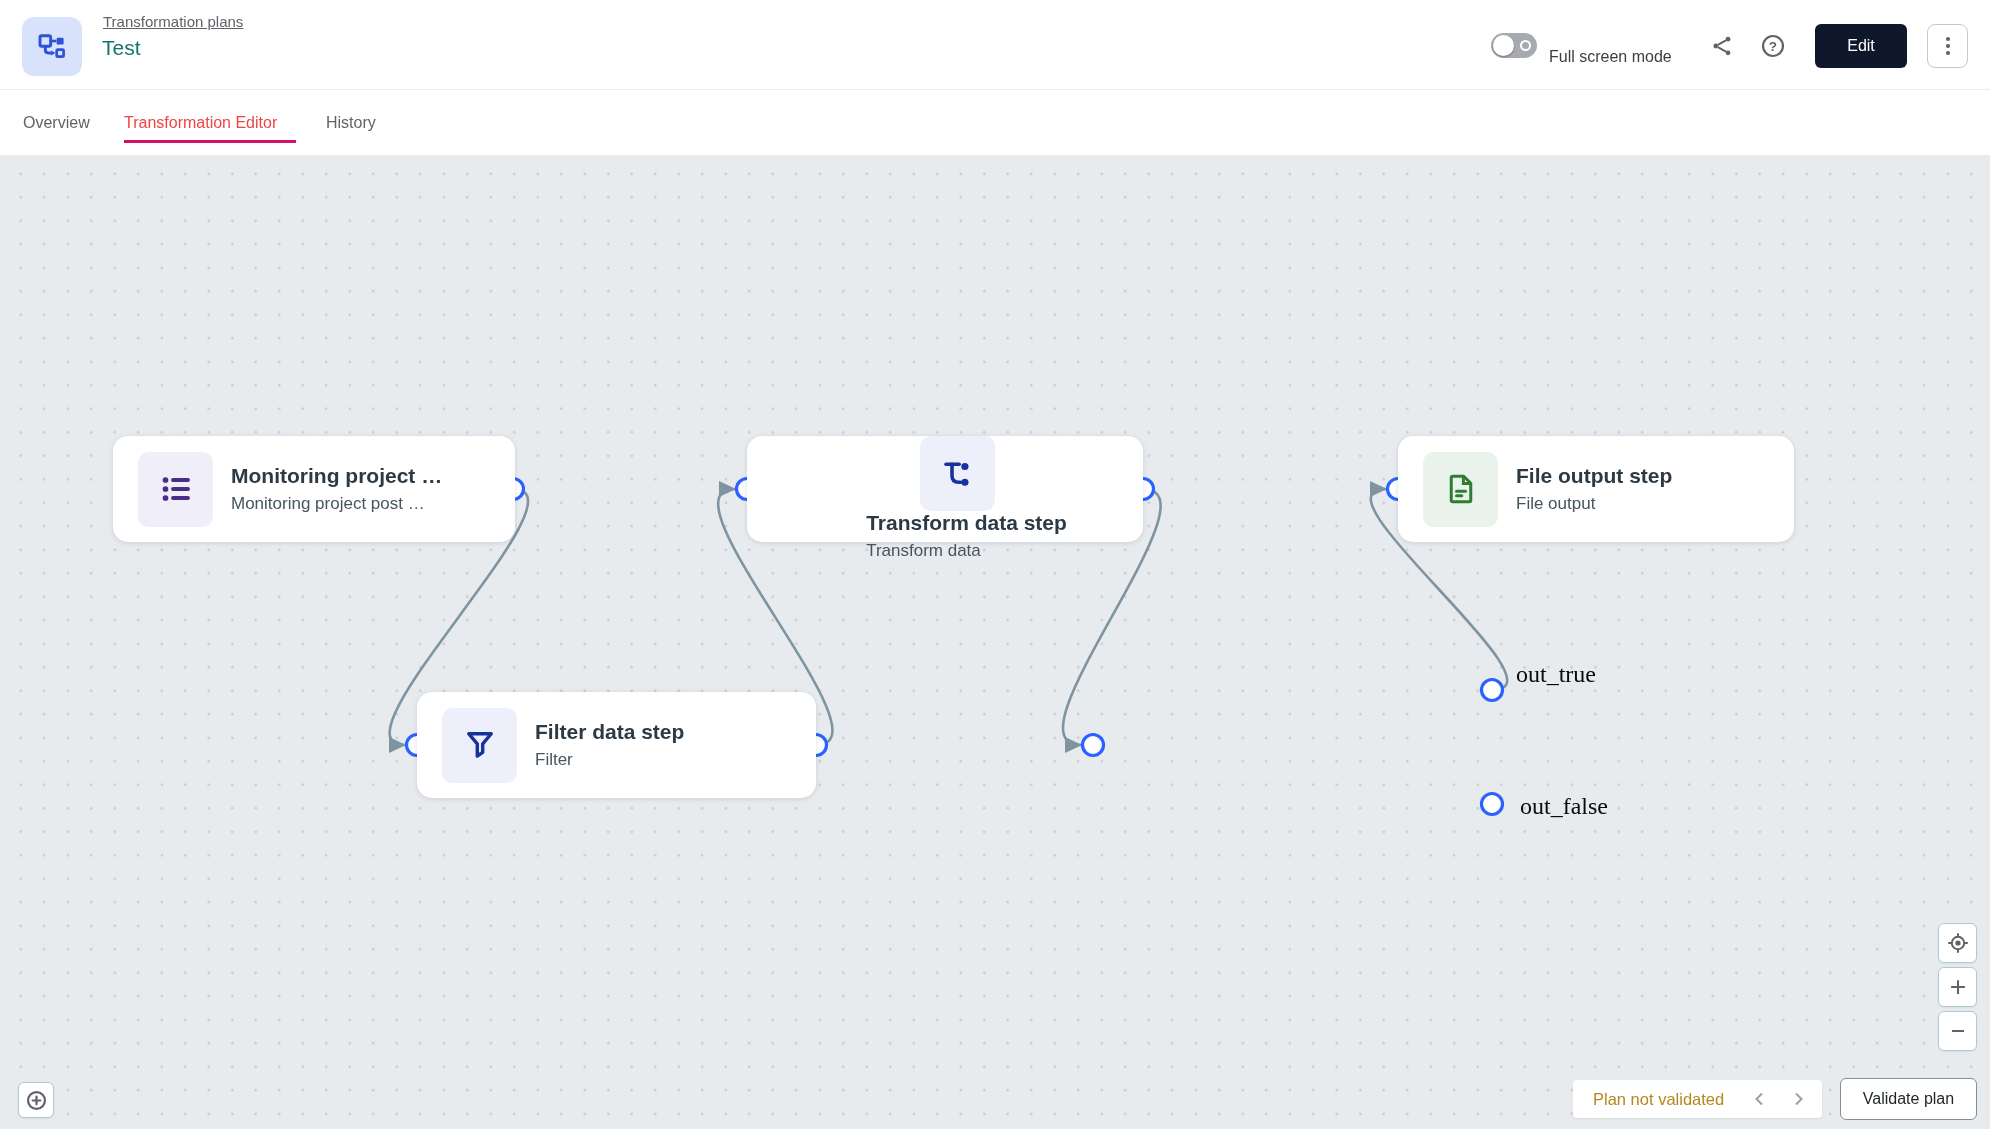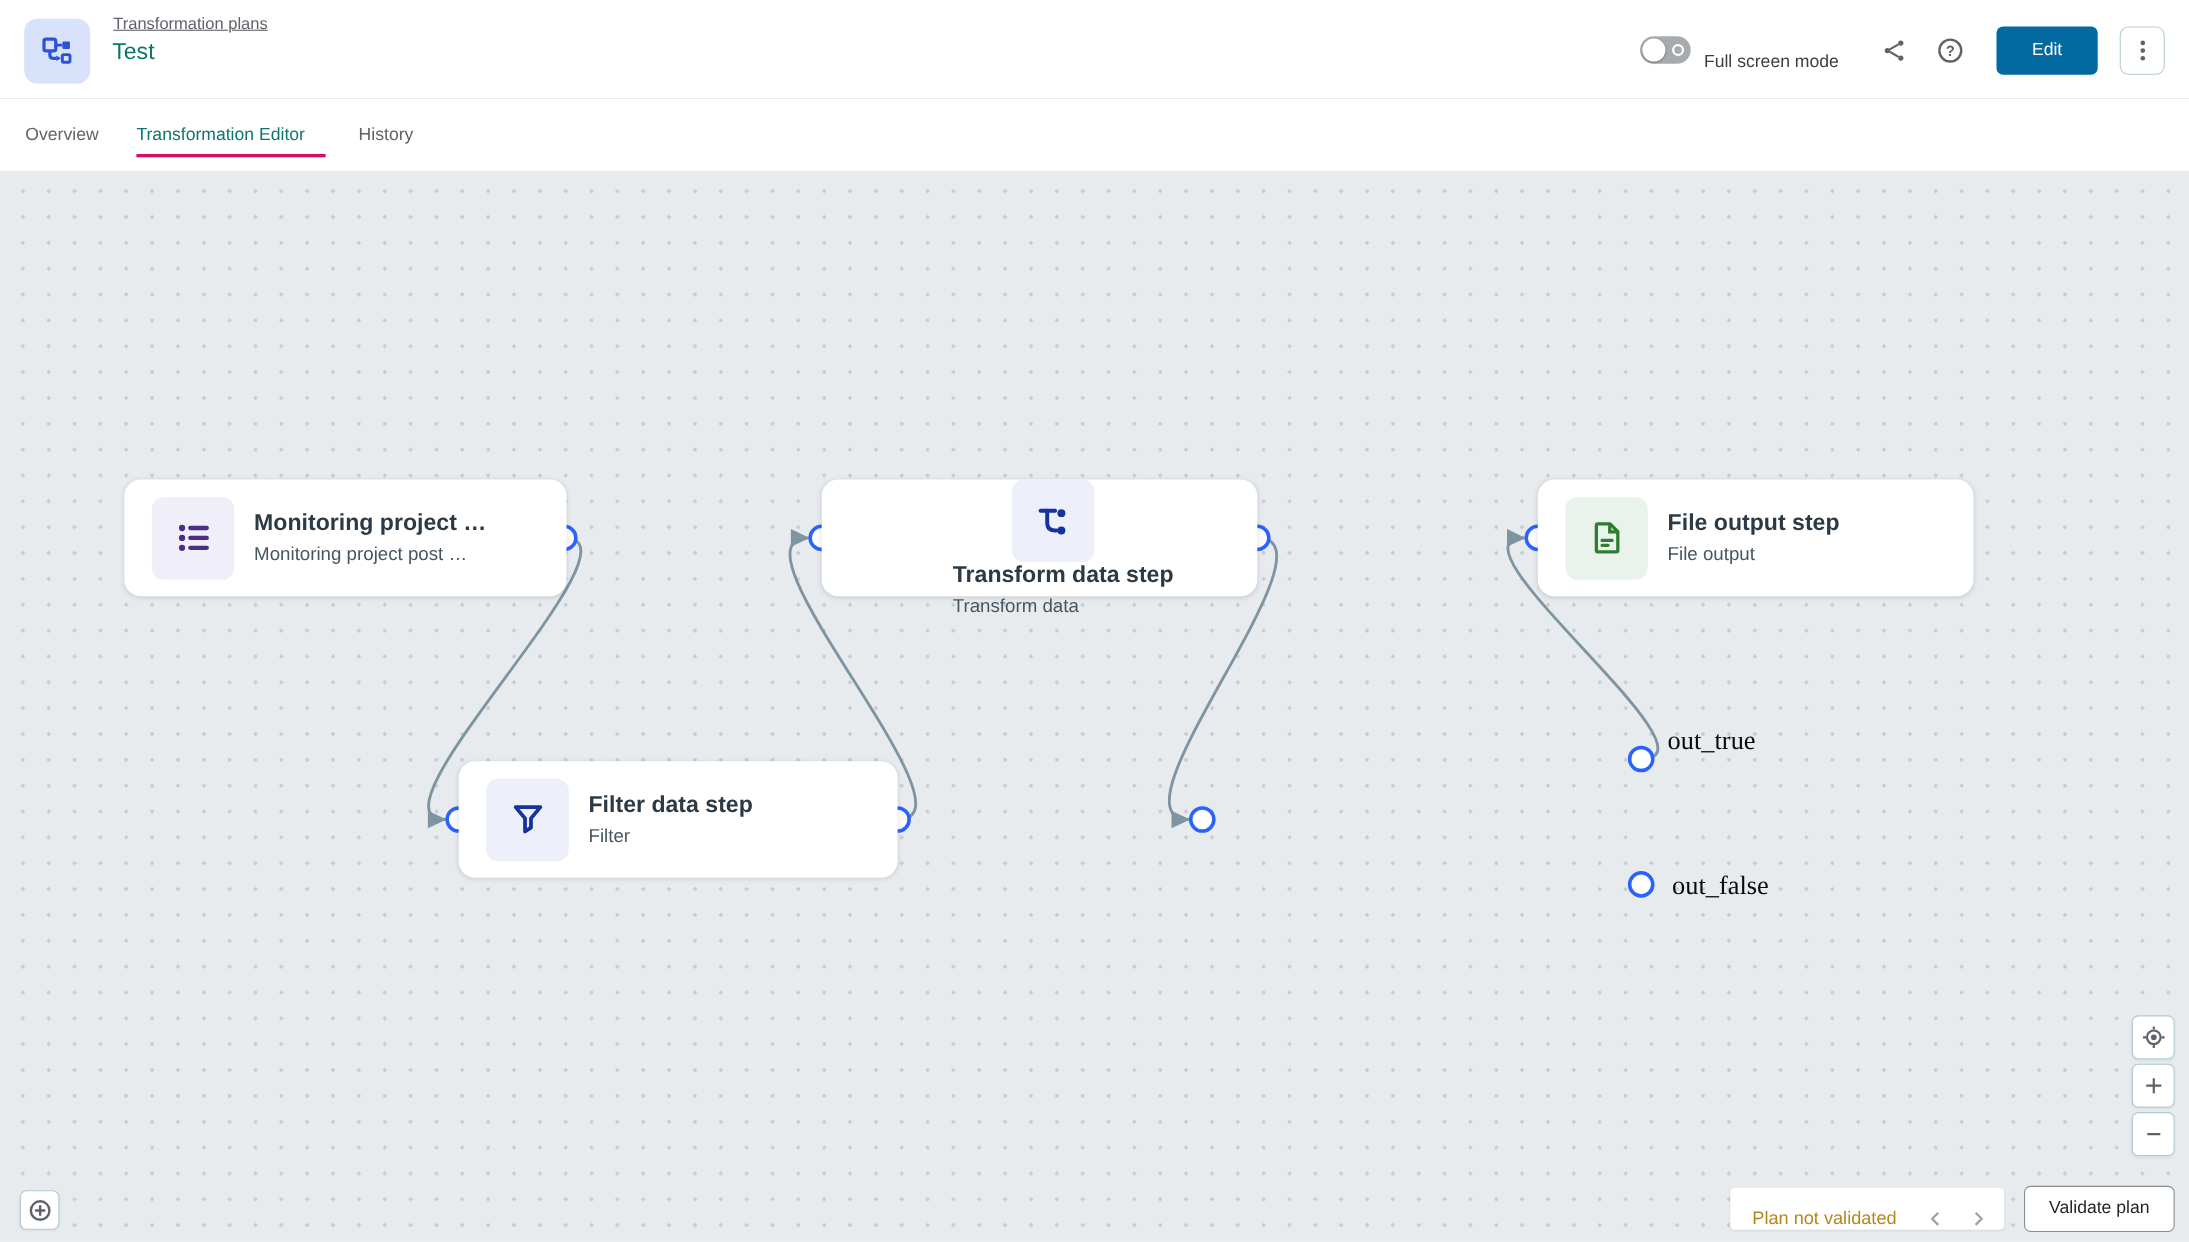--- a/index.html
+++ b/index.html
@@ -19,31 +19,31 @@
   .toggle { position:absolute; left:1491px; top:33px; width:46px; height:25px; background:#a7abb0;
             border-radius:13px; cursor:pointer; }
   .toggle .knob { position:absolute; left:2px; top:2px; width:21px; height:21px; border-radius:50%;
                   background:#fff; box-shadow:0 1px 2px rgba(0,0,0,.35); }
   .toggle .off-ring { position:absolute; right:6px; top:7px; width:11px; height:11px; border-radius:50%;
                       border:2px solid #fff; }
   .fullscreen-label { position:absolute; left:1549px; top:48px; font-size:16px; color:#3c4043; }
 
   .icon-btn { position:absolute; top:32px; width:28px; height:28px; display:flex; align-items:center;
               justify-content:center; cursor:pointer; }
-  .edit-btn { position:absolute; left:1815px; top:24px; width:92px; height:44px; background:#0369a1;
+  .edit-btn { position:absolute; left:1815px; top:24px; width:92px; height:44px; background:#0f172a;
               border:none; border-radius:6px; color:#fff; font-size:16px; font-weight:500;
               font-family:"Liberation Sans",sans-serif; cursor:pointer; }
   .kebab-btn { position:absolute; left:1927px; top:24px; width:41px; height:44px; background:#fff;
                border:1px solid #b8cdd4; border-radius:8px; display:flex; align-items:center;
                justify-content:center; cursor:pointer; }
 
   
   .tabs { position:absolute; top:91px; left:0; width:100%; height:64px; background:#fff; z-index:5; }
   .tab { position:absolute; top:23px; font-size:16px; color:#5f6368; cursor:pointer; }
-  .tab.active { color:#0f766e; font-weight:500; }
+  .tab.active { color:#ef4444; font-weight:500; }
   .tab-underline { position:absolute; top:49px; left:124px; width:172px; height:3px; background:#d2106a; }
 
   
   .canvas { position:absolute; top:155px; left:0; width:1990px; height:974px; background:#e8ebee;
             background-image:radial-gradient(circle, #c7cbd1 1.4px, transparent 1.6px);
             background-size:23.5px 23.5px; background-position:9px 7px; }
   .edges-svg { position:absolute; inset:0; width:100%; height:100%; }
 
   .node { position:absolute; height:106px; background:#fff; border-radius:15px;
           box-shadow:0 1px 5px rgba(45,62,80,.16); display:flex; align-items:center;
@@ -54,21 +54,21 @@
   .node-title { font-size:21px; font-weight:600; color:#2c3a45; white-space:nowrap; }
   .node-subtitle { font-size:17px; color:#45565f; margin-top:6px; white-space:nowrap; }
 
   .edge-label { position:absolute; font-family:"Liberation Serif", serif; font-size:24px; color:#0a0a0a;text-align:right; }
 
   
   .float-btn { position:absolute; background:#fff; border:1px solid #aecbd4; border-radius:6px;
                display:flex; align-items:center; justify-content:center; cursor:pointer;
                box-shadow:0 1px 2px rgba(0,0,0,.06); }
   .status-pill { position:absolute; left:1573px; top:925px; width:249px; height:38px; background:#fff;
-                 border-radius:4px; display:flex; align-items:flex-end; padding:0 14px 0 20px;
+                 border-radius:4px; display:flex; align-items:center; padding:0 14px 0 20px;
                  box-shadow:0 1px 2px rgba(0,0,0,.08); }
   .status-text { font-size:16.5px; color:#b5871f; flex:1 1 auto; }
   .chev { width:20px; height:20px; display:flex; align-items:center; justify-content:center;
           cursor:pointer; margin-left:18px; }
   .validate-btn { position:absolute; left:1840px; top:923px; width:137px; height:42px; background:#fff;
                   border:1px solid #878e93; border-radius:6px; font-size:16px; font-weight:500;
                   color:#1f2428; font-family:"Liberation Sans",sans-serif; cursor:pointer; }
 </style>
 </head>
 <body>

